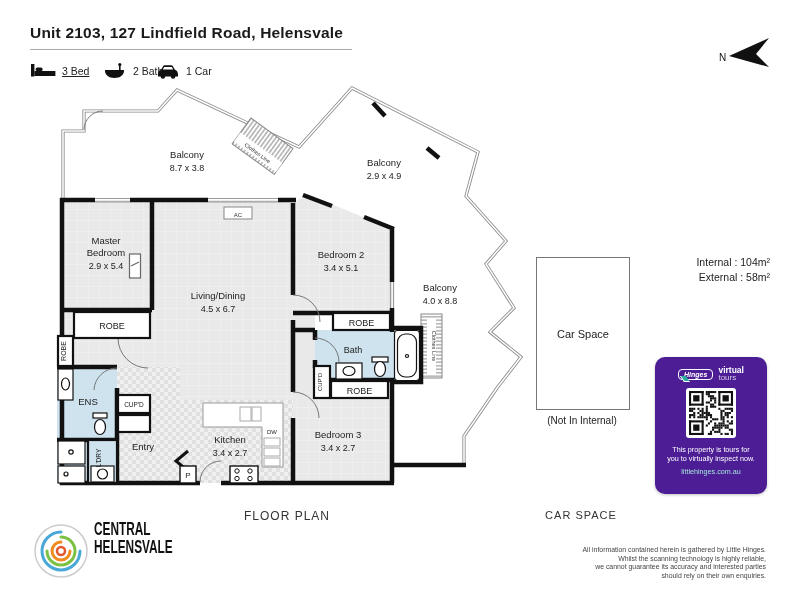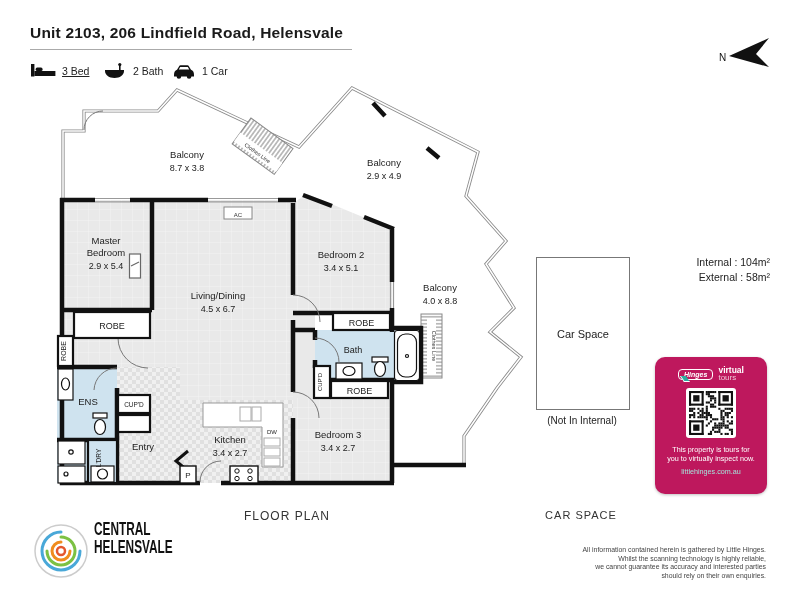--- a/index.html
+++ b/index.html
@@ -1,47 +1,47 @@
 <!DOCTYPE html>
 <html><head>
 <meta charset="utf-8">
 <style>
   html,body{margin:0;padding:0;}
   body{width:800px;height:600px;background:#fff;font-family:"Liberation Sans",sans-serif;position:relative;overflow:hidden;}
   .abs{position:absolute;}
   #title{left:30px;top:24px;font-size:15.5px;font-weight:bold;color:#1a1a1a;letter-spacing:.2px;}
   #title-rule{left:30px;top:49px;width:322px;height:1px;background:#aaa;}
   .feat{top:63px;display:flex;align-items:center;gap:6px;color:#222;font-size:10.5px;}
-  #feat-bed{left:31px;text-decoration:underline;} #feat-bath{left:104px;} #feat-car{left:172px;}
+  #feat-bed{left:31px;text-decoration:underline;} #feat-bath{left:104px;} #feat-car{left:156px;}
   #compass{left:705px;top:30px;}
   #plan-svg{left:50px;top:80px;}
   #car-space{left:536px;top:257px;width:92px;height:151px;border:1.5px solid #777;background:#fff;display:flex;align-items:center;justify-content:center;font-size:11px;color:#222;}
   #car-note{left:524px;top:415px;width:116px;text-align:center;font-size:10px;color:#222;}
   #areas{left:650px;top:255px;width:120px;text-align:right;font-size:10.5px;color:#222;line-height:15px;}
   #floor-plan-label{left:217px;top:509px;width:140px;text-align:center;font-size:12px;letter-spacing:1px;color:#333;}
   #car-space-label{left:511px;top:509px;width:140px;text-align:center;font-size:11px;letter-spacing:1px;color:#333;}
-  #badge{left:655px;top:357px;width:112px;height:137px;background:#be185d;border-radius:10px;box-shadow:0 1px 3px rgba(0,0,0,.25);display:flex;flex-direction:column;align-items:center;padding-top:9px;box-sizing:border-box;}
+  #badge{left:655px;top:357px;width:112px;height:137px;background:#4c1d95;border-radius:10px;box-shadow:0 1px 3px rgba(0,0,0,.25);display:flex;flex-direction:column;align-items:center;padding-top:9px;box-sizing:border-box;}
   #badge .brand-row{display:flex;align-items:center;gap:5px;}
   #badge .bubble{border:1.3px solid #fff;border-radius:4px;padding:1px 5px;font-size:7px;font-style:italic;font-weight:bold;color:#fff;position:relative;}
   #badge .bubble:after{content:"";position:absolute;left:3px;bottom:-3px;width:5px;height:5px;background:inherit;border-left:1.3px solid #fff;border-bottom:1.3px solid #fff;transform:skewX(35deg);background:#2bab9f;}
   #badge .vt{display:flex;flex-direction:column;line-height:8px;}
   #badge .vt .v{font-size:8.5px;font-weight:bold;color:#fff;}
   #badge .vt .t{font-size:8px;color:rgba(255,255,255,.75);}
   #qr-box{margin-top:6px;width:50px;height:50px;background:#fff;border-radius:3px;display:flex;align-items:center;justify-content:center;}
   #badge .msg{margin-top:7px;font-size:7.2px;line-height:9px;color:#fff;text-align:center;}
   #badge .url{margin-top:4px;font-size:7.2px;color:#a5e2da;text-align:left;}
   #agency-logo{left:34px;top:524px;display:flex;align-items:flex-start;gap:6px;}
   #agency-text{font-weight:bold;color:#111;font-size:16px;line-height:14.5px;transform:scale(.74,1.2);transform-origin:left center;white-space:nowrap;}
   #disclaimer{left:460px;top:546px;width:306px;text-align:right;font-size:6.9px;line-height:8.6px;color:#444;}
   svg text{font-family:"Liberation Sans",sans-serif;}
 </style>
 </head>
 <body>
 
-<div class="abs" id="title">Unit 2103, 206 Lindfield Road, Helensvale</div>
+<div class="abs" id="title">Unit 2103, 127 Lindfield Road, Helensvale</div>
 <div class="abs" id="title-rule"></div>
 
 <div class="abs feat" id="feat-bed">
   <svg width="25" height="15" viewBox="0 0 25 15">
     <rect x="0" y="1" width="3.4" height="12.5" fill="#111"></rect>
     <rect x="3.4" y="8" width="21" height="5" fill="#111"></rect>
     <rect x="4.6" y="4.6" width="7" height="3.4" rx="1.6" fill="#111"></rect>
   </svg>
   <span>3 Bed</span>
 </div>

